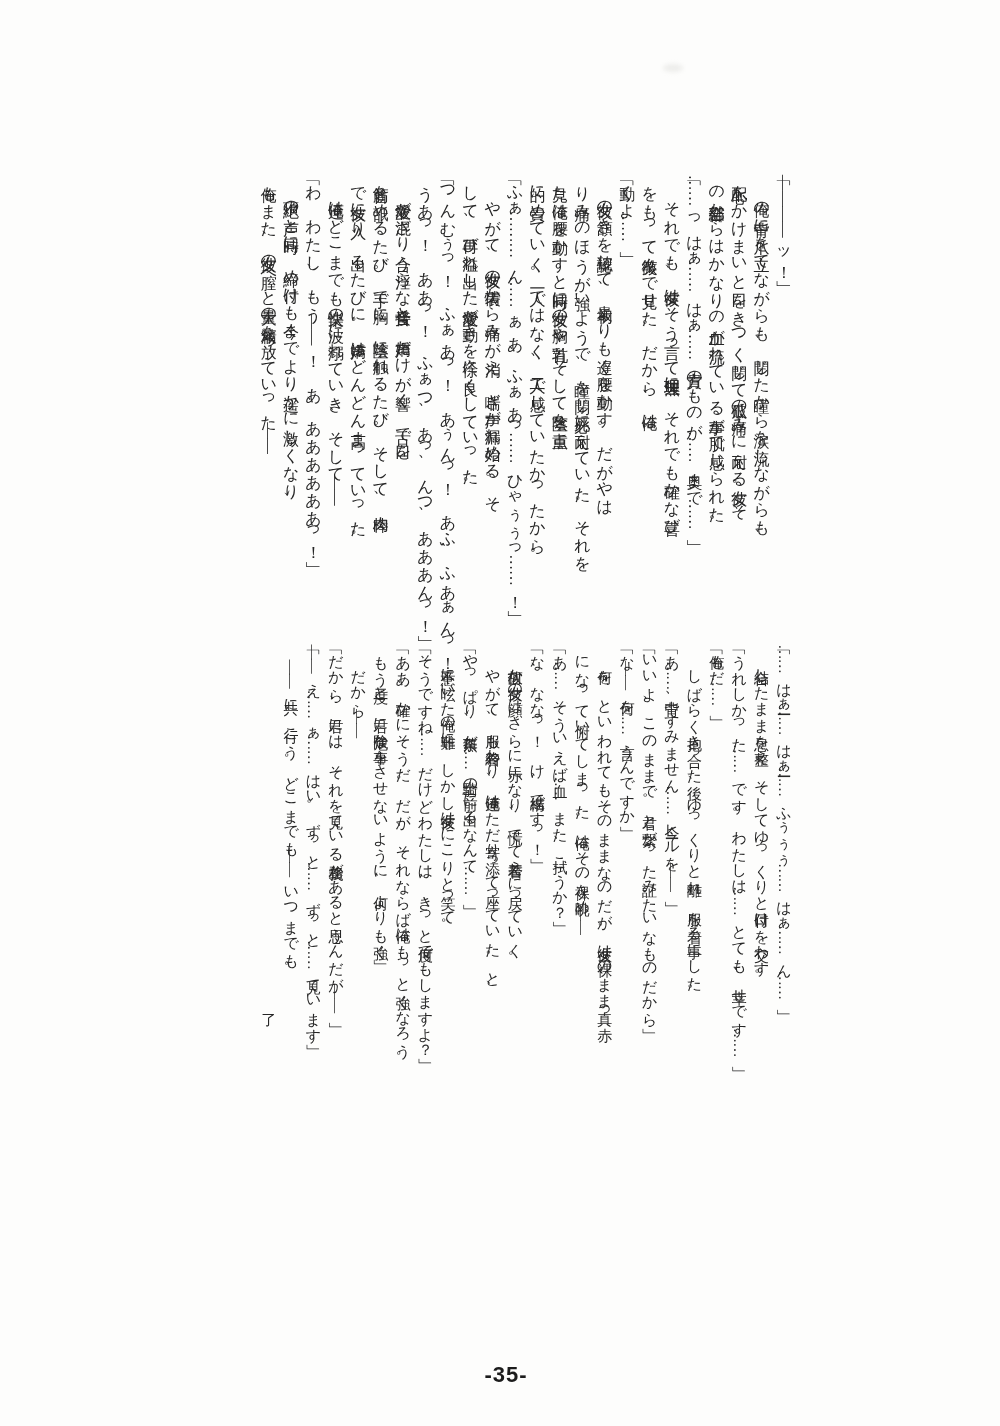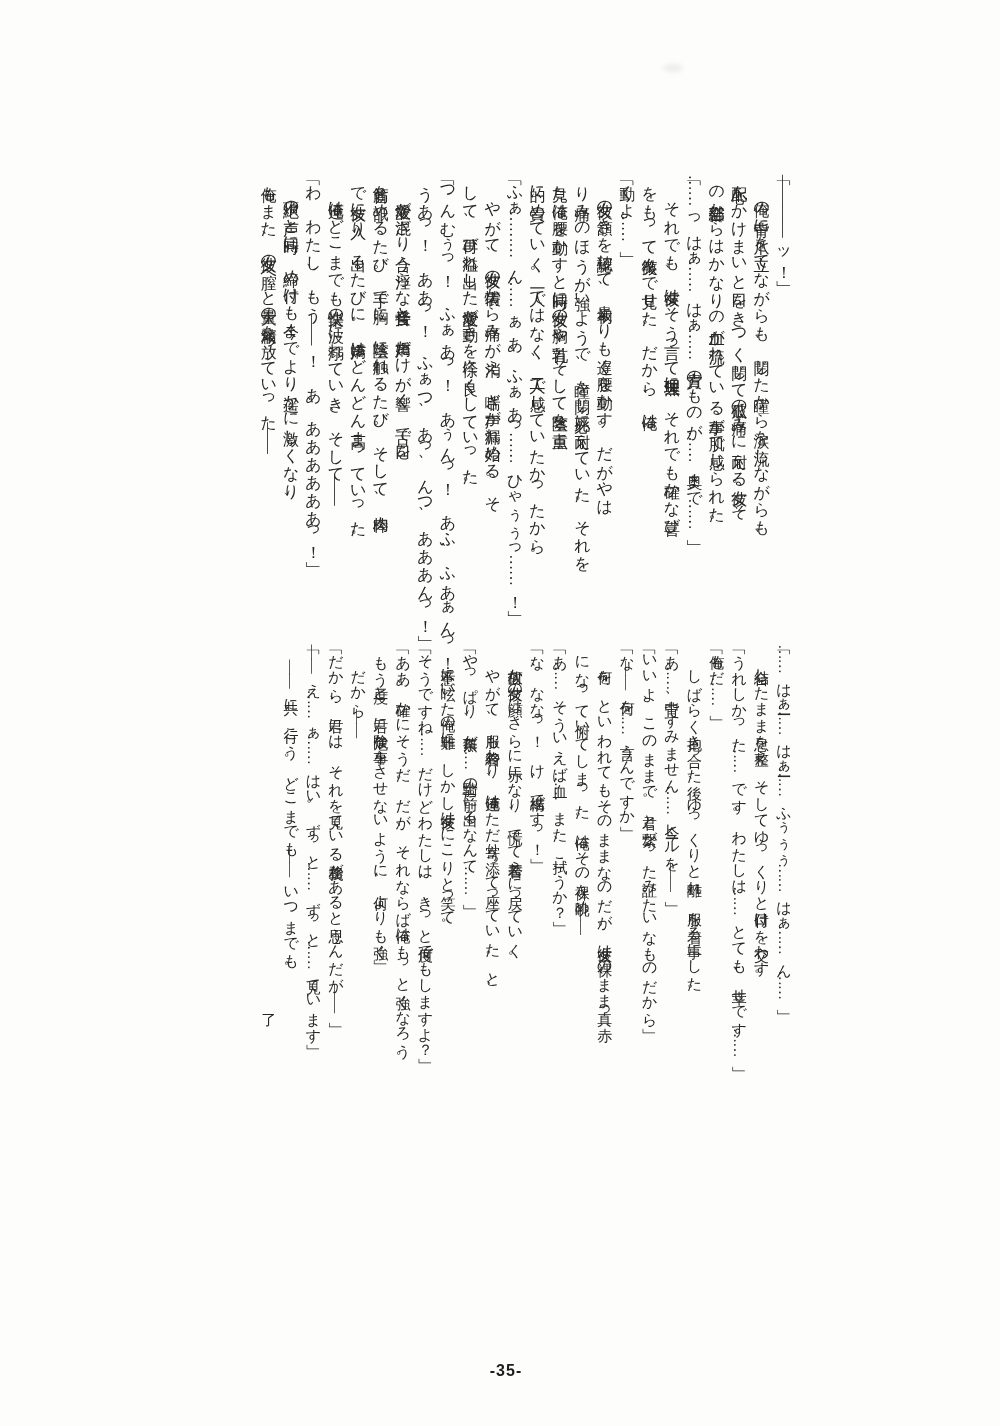--- a/index.html
+++ b/index.html
@@ -51,21 +51,21 @@
   }
   .page-number {
     position: absolute;
     top: 1362px;
     left: 0;
     right: 0;
     padding-left: 12px;
     text-align: center;
     font-family: "Liberation Sans", sans-serif;
     font-weight: bold;
-    font-size: 16px;
+    font-size: 22px;
     letter-spacing: 1px;
     color: #1c1c1c;
   }
   
   .scan-artifact {
     position: absolute;
     left: 663px;
     top: 64px;
     width: 20px;
     height: 8px;

